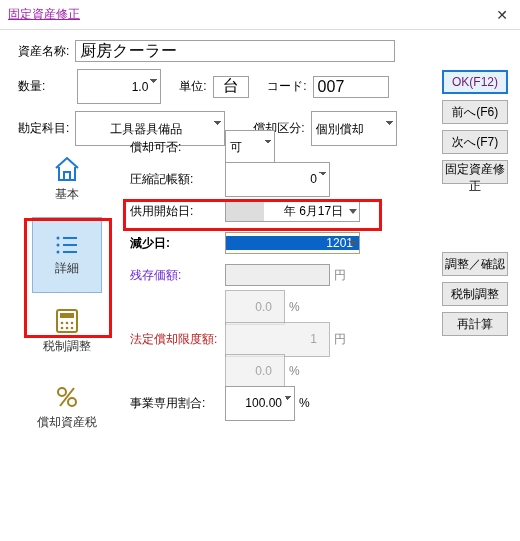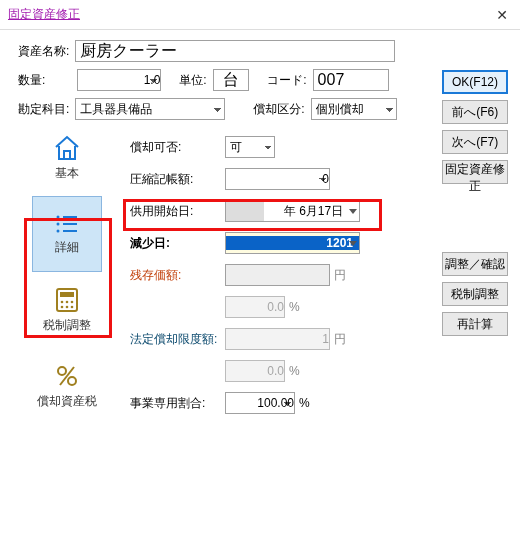--- a/index.html
+++ b/index.html
@@ -22,57 +22,57 @@
   .title { color: #a21caf; text-decoration: underline; }
   .close { font-size: 14px; color: #333; width: 20px; text-align: center; cursor: pointer; }
   .content { padding: 10px 12px 10px 18px; position: relative; }
   .row { display: flex; align-items: center; margin-bottom: 7px; }
   .label { margin-right: 6px; }
   .input-text {
     border: 1px solid #a0a0a0; background: #fff; height: 22px;
     padding: 0 4px; font-size: 16px;
   }
   .select {
-    border: 1px solid #a0a0a0; background: #fff; height: 22px;
-    padding: 0 0 0 4px; font-size: 12px;
+    border: 1px solid #a0a0a0; background: #fff; height: 35px;
+    padding: 0 12px 0 4px; font-size: 12px;
     appearance: none; position: relative;
     background-image: linear-gradient(45deg, transparent 50%, #555 50%),
                       linear-gradient(135deg, #555 50%, transparent 50%);
     background-position: right 6px top 9px, right 2px top 9px;
     background-size: 4px 4px, 4px 4px;
     background-repeat: no-repeat;
     text-align: right;
   }
   .btn {
     width: 66px; height: 24px; border: 1px solid #aaa;
     background: #e9e9e9; font-size: 12px; cursor: pointer;
     margin-bottom: 6px; text-align: center;
   }
-  .btn-primary { border: 2px solid #1a79d7; background: #e5f1fb; color: #000000; }
+  .btn-primary { border: 2px solid #1a79d7; background: #e5f1fb; color: #701a75; }
   .right-btns { position: absolute; top: 40px; right: 12px; width: 66px; }
   .right-btns2 { position: absolute; top: 222px; right: 12px; width: 66px; }
   .sidebar {
-    position: absolute; left: 32px; top: 120px; width: 70px;
+    position: absolute; left: 32px; top: 141px; width: 70px;
   }
   .tab-item {
     display: flex; flex-direction: column; align-items: center;
     justify-content: center; height: 76px; width: 70px;
     font-size: 12px; cursor: pointer;
   }
   .tab-item.active { background: #cde5f7; border: 1px solid #8ab6e0; }
   .tab-item svg { margin-bottom: 4px; }
   .tab-label { color: #333; }
   .form-area { position: absolute; left: 130px; top: 136px; width: 300px; }
   .form-row { display: flex; align-items: center; margin-bottom: 10px; height: 22px; }
   .form-label { width: 95px; }
   .ro { background: #eee; text-align: right; }
   .unit { margin-left: 4px; }
   .hl-sel {
     background: #fffce0 !important; border: 1px solid #7a7a7a;
-    color: #fff; height: 22px; width: 135px; font-weight: bold;
+    color: #fff; height: 22px; width: 135px;
   }
   .hl-sel-inner {
     display: inline-block; background: #0a63c7; color: #fff;
     padding: 0 6px; text-align: right; width: 100%;
   }
   .redbox {
     position: absolute; border: 3px solid #e11; pointer-events: none;
   }
   .redbox1 { left: 123px; top: 199px; width: 259px; height: 32px; }
   .redbox2 { left: 24px; top: 218px; width: 88px; height: 120px; }
@@ -114,21 +114,21 @@
   <div class="row">
     <span class="label">数量:</span>
     <select class="select" style="width:84px;margin-left:26px;margin-right:18px"><option>1.0</option></select>
     <span class="label">単位:</span>
     <input class="input-text" style="width: 36px; text-align: center; margin-right: 18px;" value="台">
     <span class="label">コード:</span>
     <input class="input-text" style="width: 76px;" value="007">
   </div>
   <div class="row">
     <span class="label">勘定科目:</span>
-    <select class="select" style="width:150px;text-align:left;margin-right:28px"><option>工具器具備品</option></select>
+    <select class="select" style="width:150px;text-align:center;margin-right:28px"><option>工具器具備品</option></select>
     <span class="label">償却区分:</span>
     <select class="select" style="width:86px;text-align:left"><option>個別償却</option></select>
   </div>
 
 </div>
 
 <div class="sidebar">
   <div class="tab-item">
     <svg width="28" height="26" viewBox="0 0 28 26">
       <path d="M3 12 L14 2 L25 12 M6 11 V24 H22 V11 M11 24 V16 H17 V24" fill="none" stroke="#1a79d7" stroke-width="2"></path>
@@ -187,31 +187,31 @@
     </div>
   </div>
   <div class="form-row">
     <span class="form-label" style="font-weight:bold">減少日:</span>
     <div class="date-field hl-sel">
       <span class="hl-sel-inner">1201</span>
       <span class="date-dd"></span>
     </div>
   </div>
   <div class="form-row">
-    <span class="form-label" style="color:#c2410c">残存価額:</span>
+    <span class="form-label" style="color:#6d28d9">残存価額:</span>
     <input class="input-text ro" style="width: 105px;" readonly="" value="">
     <span class="unit" style="color:#888">円</span>
   </div>
   <div class="form-row">
     <span class="form-label"></span>
     <select class="select ro" style="width:60px" disabled=""><option>0.0</option></select>
     <span class="unit" style="color:#888">%</span>
   </div>
   <div class="form-row">
-    <span class="form-label" style="color:#0c4a6e">法定償却限度額:</span>
+    <span class="form-label" style="color:#b91c1c">法定償却限度額:</span>
     <select class="select ro" style="width:105px" disabled=""><option>1</option></select>
     <span class="unit" style="color:#888">円</span>
   </div>
   <div class="form-row">
     <span class="form-label"></span>
     <select class="select ro" style="width:60px" disabled=""><option>0.0</option></select>
     <span class="unit" style="color:#888">%</span>
   </div>
   <div class="form-row" style="margin-top:6px">
     <span class="form-label">事業専用割合:</span>

